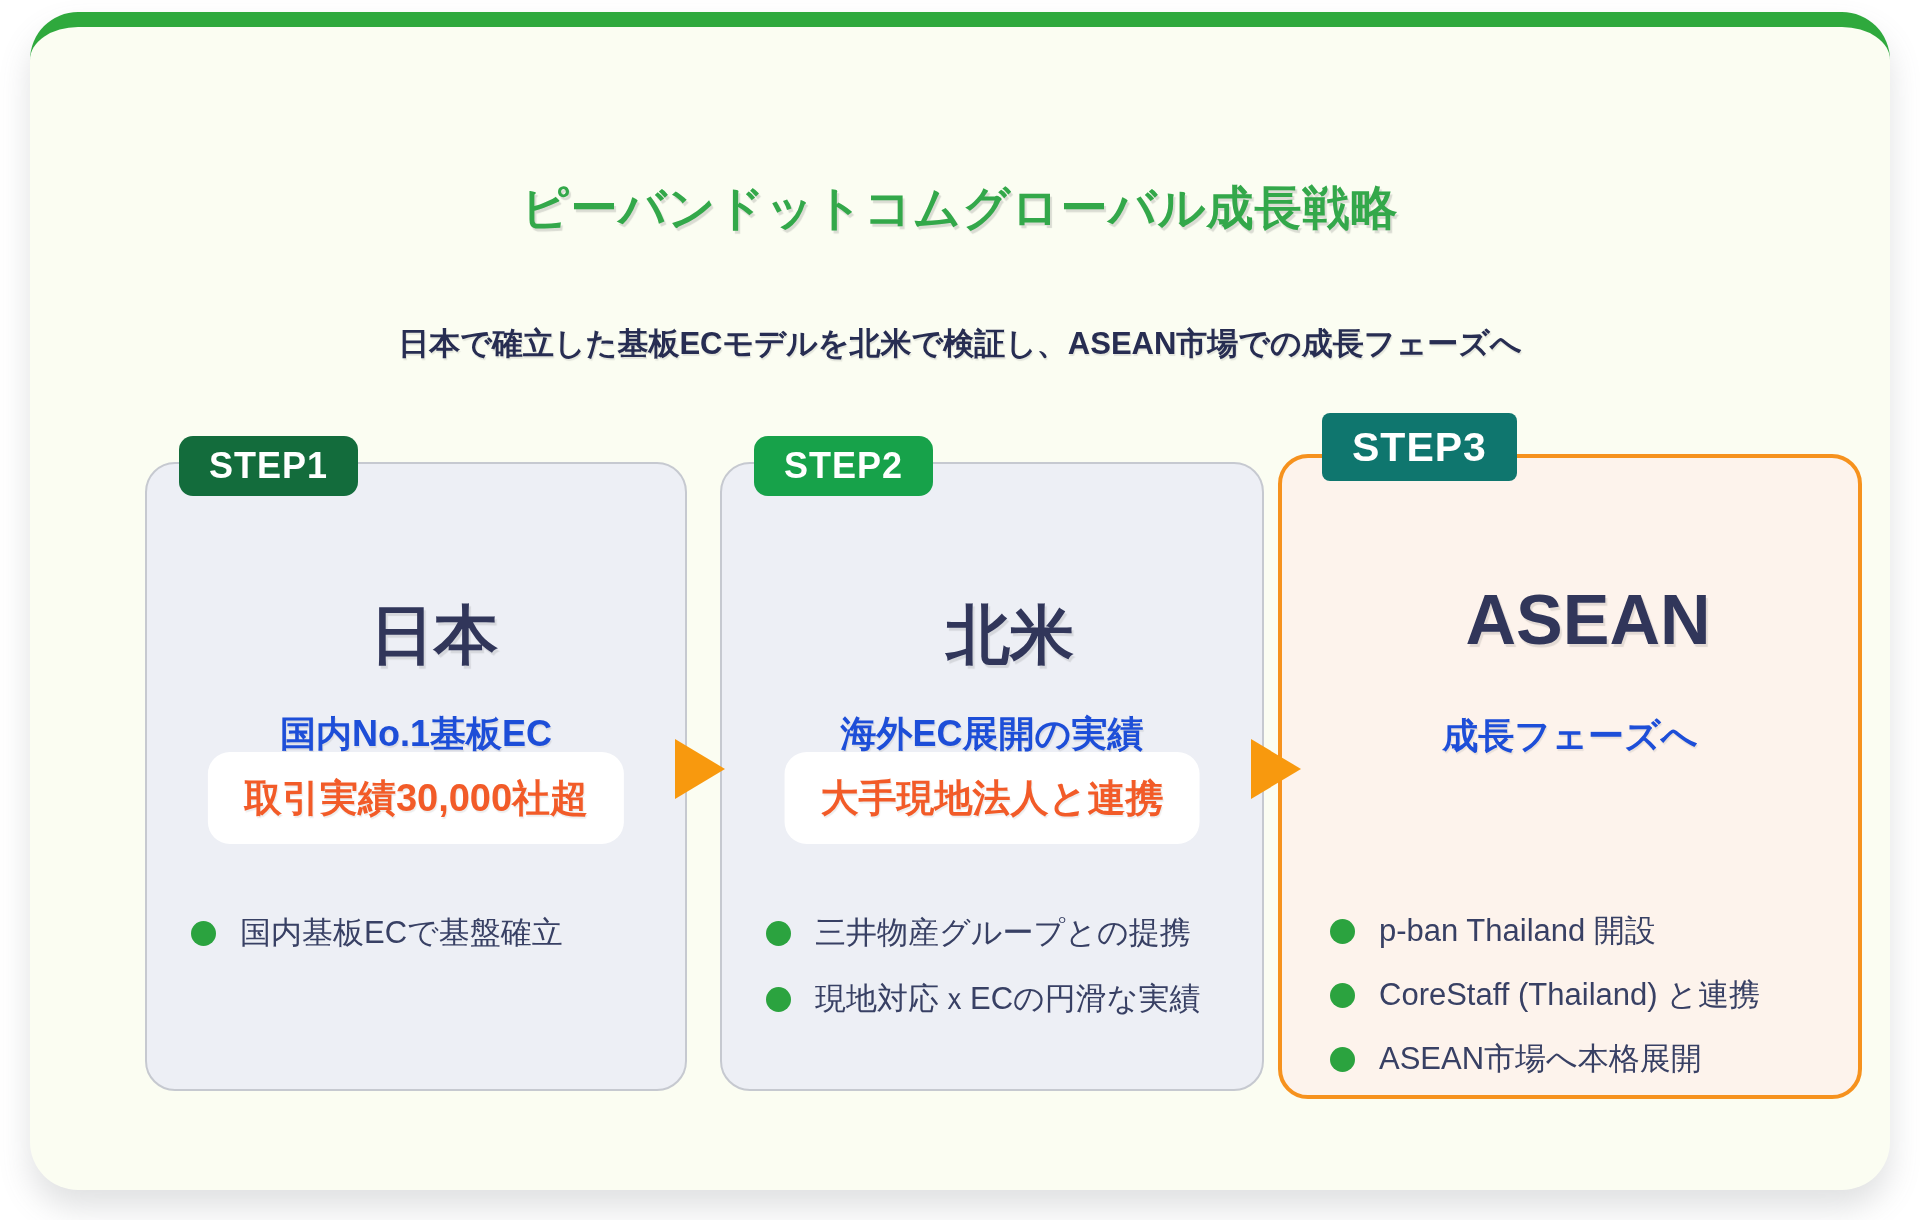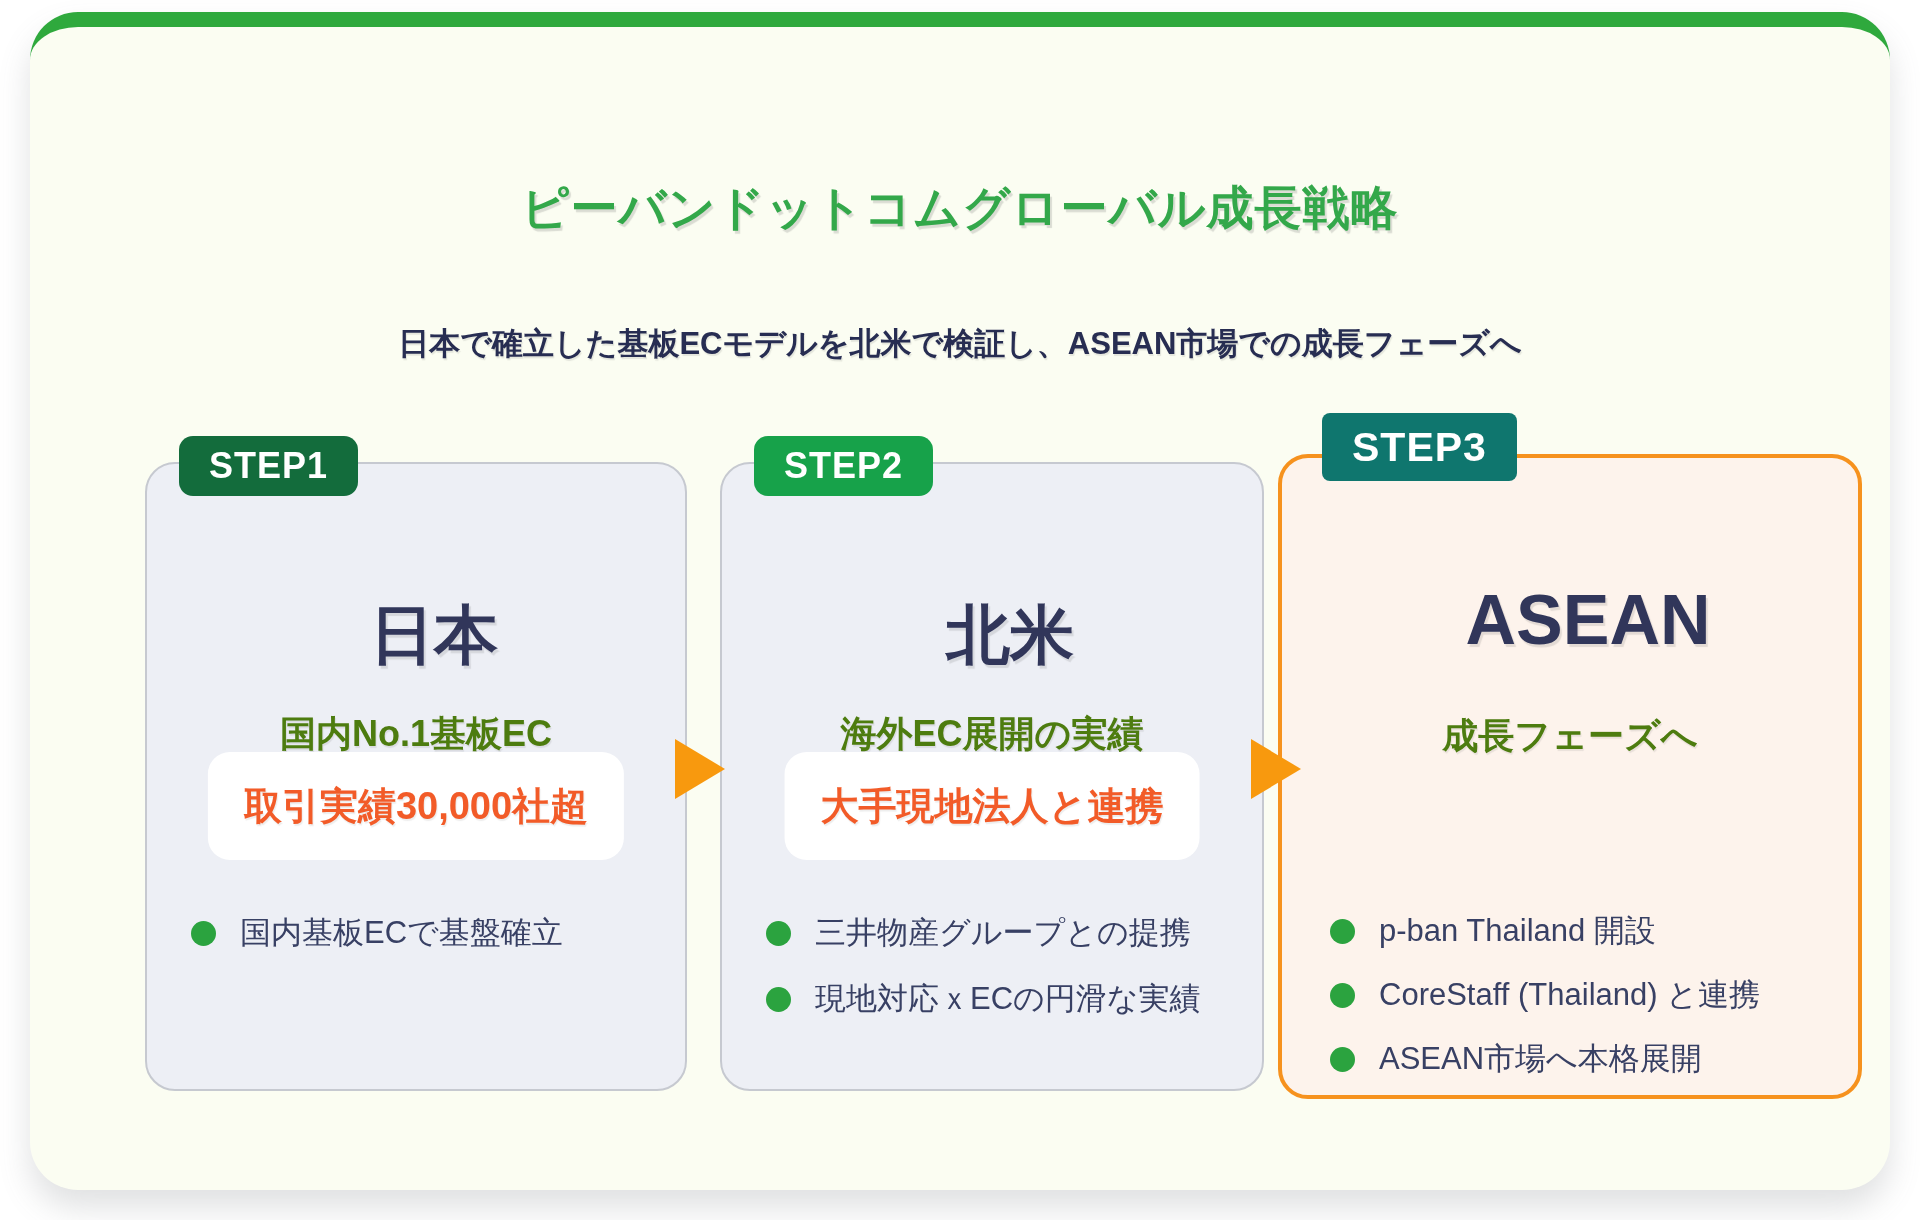--- a/index.html
+++ b/index.html
@@ -68,28 +68,28 @@
     text-align:center;
     font-size:64px;font-weight:700;color:#31365a;
     text-shadow:2px 3px 1px rgba(80,80,80,0.15);
     padding-left:36px;
   }
   .card3 .region{font-size:70px;top:122px;}
 
   .tagline{
     position:absolute;top:246px;left:0;right:0;
     text-align:center;
-    font-size:36px;font-weight:700;color:#4d7c0f;
+    font-size:36px;font-weight:700;color:#1d4ed8;
     text-shadow:1px 2px 1px rgba(80,80,80,0.12);
   }
   .card3 .tagline{top:254px;}
 
   .pill{
     position:absolute;top:288px;left:50%;transform:translateX(-50%);
-    height:92px;padding:8px 36px;border-radius:22px;
+    height:92px;padding:0 36px;border-radius:22px;
     background:#ffffff;
     display:flex;align-items:center;justify-content:center;
     font-size:38px;font-weight:700;color:#f25b28;
     white-space:nowrap;
     text-shadow:1px 2px 1px rgba(80,80,80,0.10);
   }
   .card3 .pill{background:#ea5a2b;color:#ffffff;top:295px;}
 
   .bullets{
     position:absolute;left:44px;top:448px;

